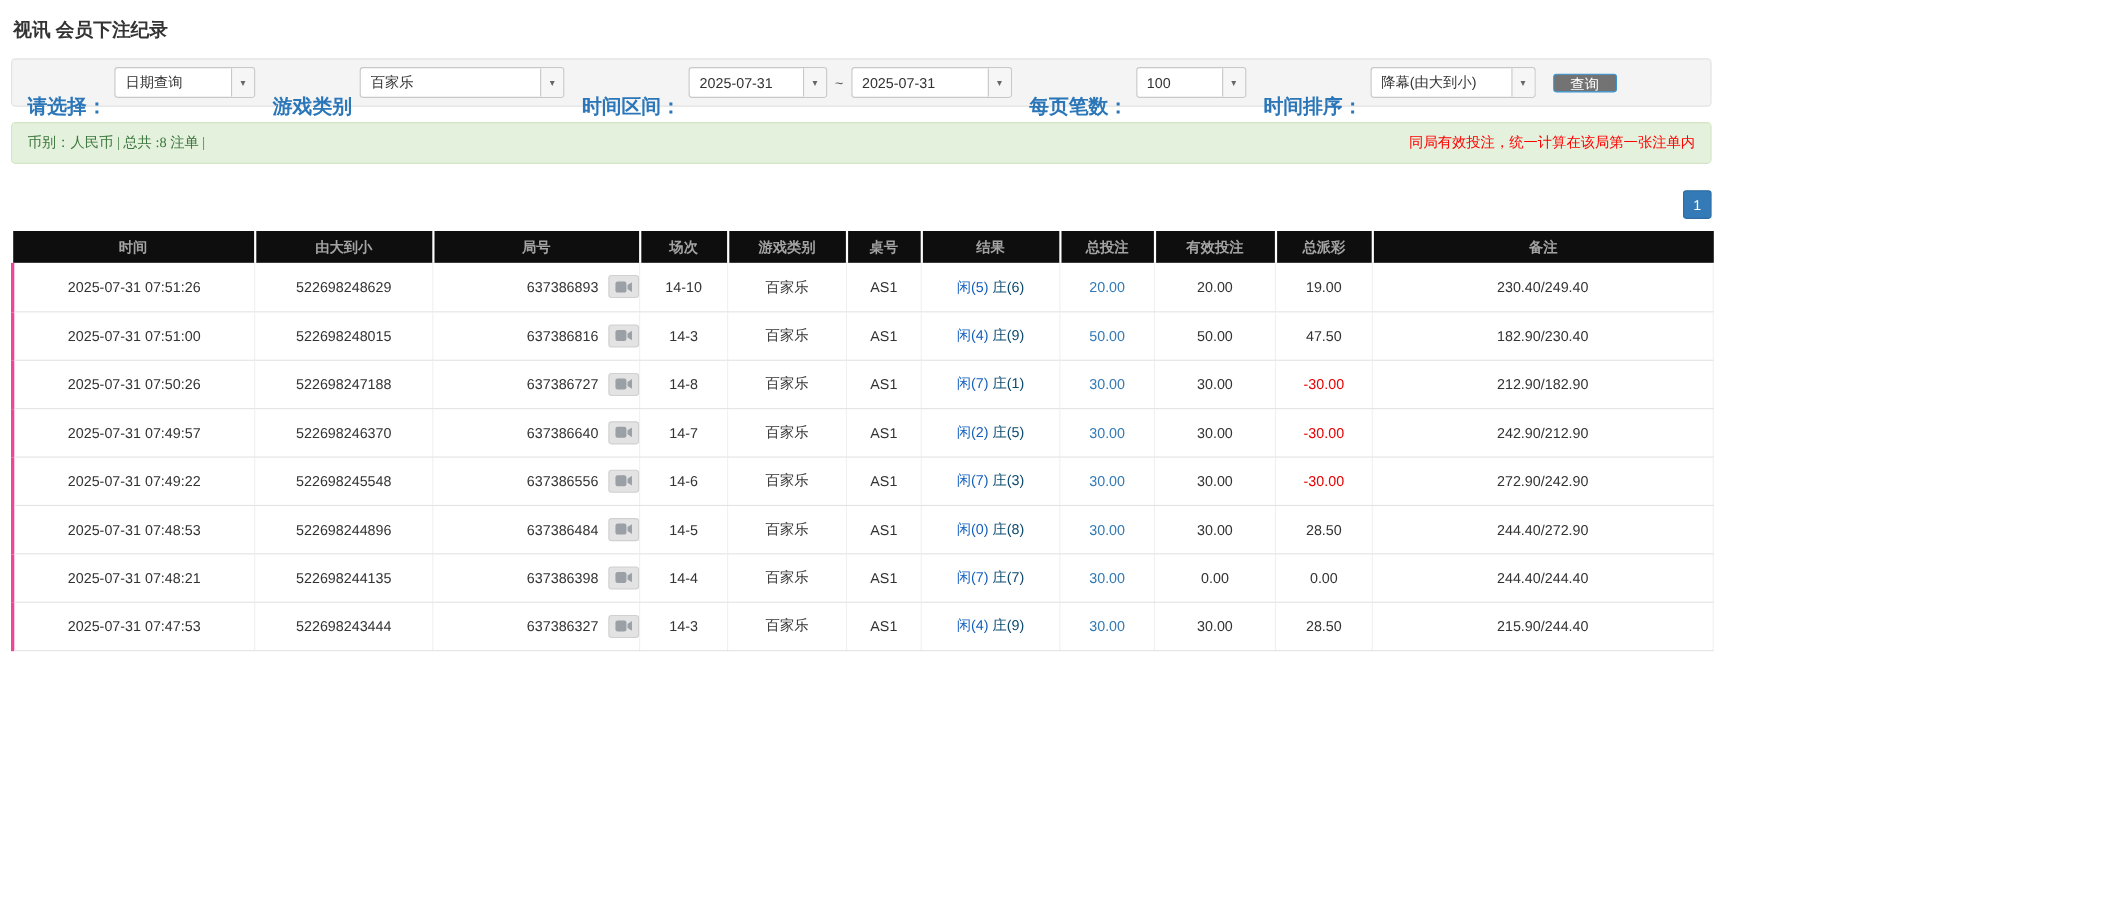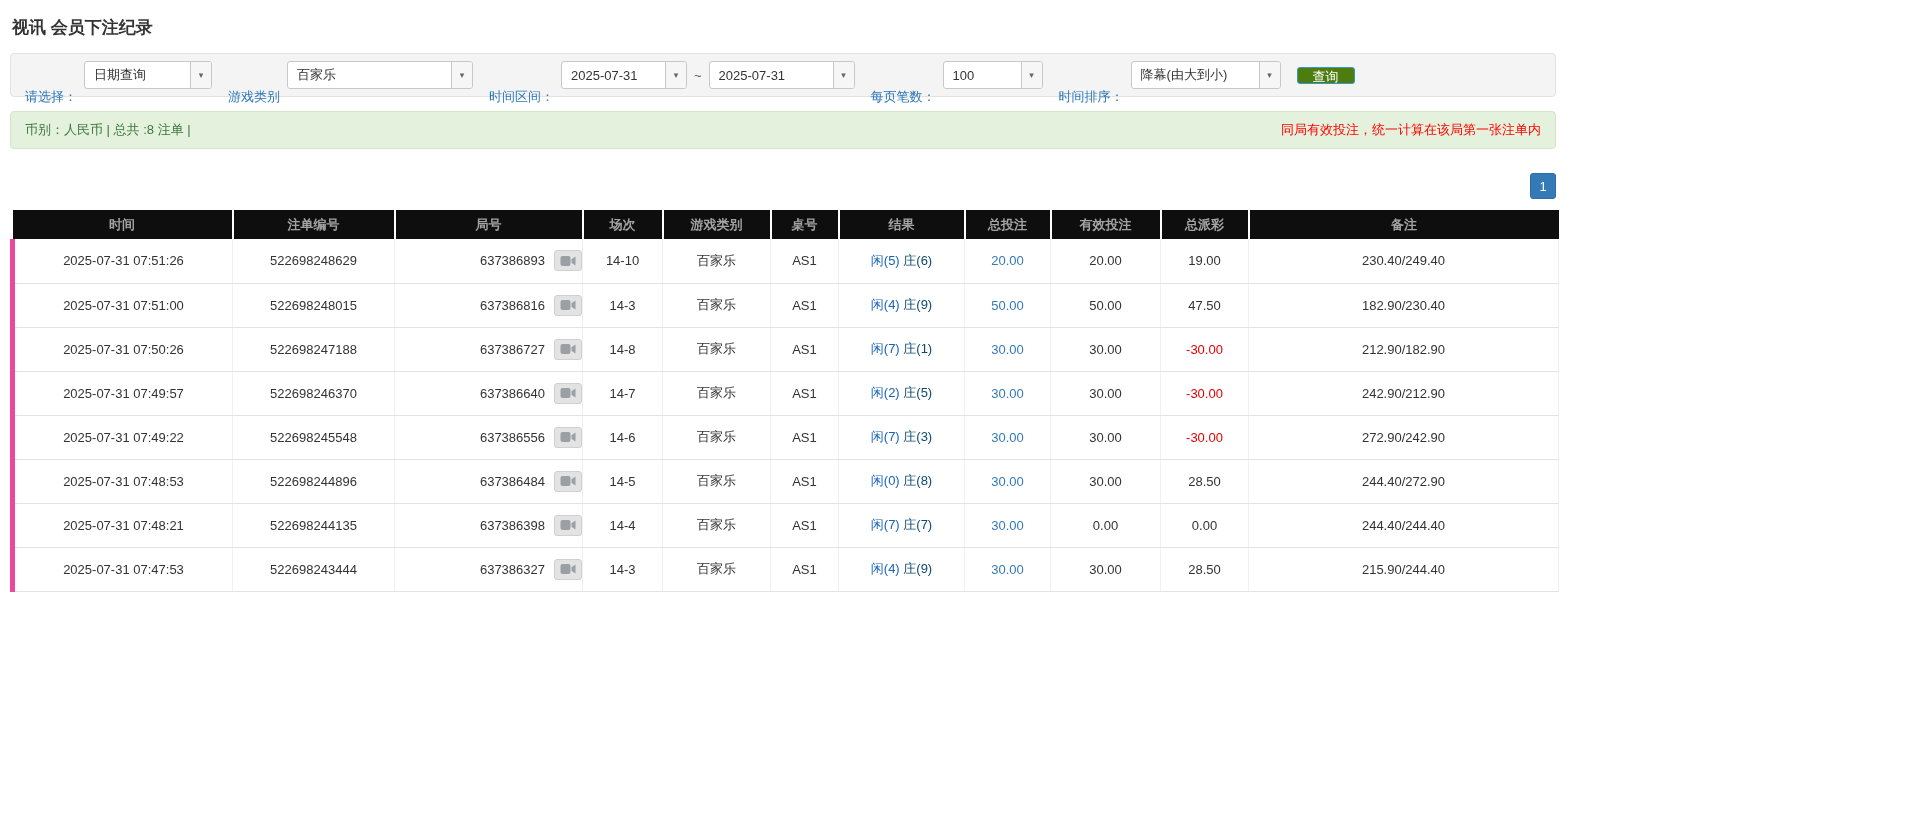--- a/index.html
+++ b/index.html
@@ -7,44 +7,44 @@
   body { font-family: "Liberation Sans", "DejaVu Sans", sans-serif; color: #333; font-size: 13px; }
   .container { padding: 12px 10px 0 10px; }
   .page-title { font-size: 17px; font-weight: 700; color: #333; margin: 4px 0 14px 2px; }
 
   
   .filter-bar {
     width: 1546px; height: 44px; background: #f4f4f4;
     border: 1px solid #e2e2e2; border-radius: 4px;
     display: flex; align-items: center; padding: 0 14px;
   }
-  .flabel { color: #2a76b8; font-weight: normal; font-size: 13px; white-space: nowrap; margin-right: 7px; margin-top: 44px; }
+  .flabel { color: #2a76b8; font-weight: bold; font-size: 18px; white-space: nowrap; margin-right: 7px; margin-top: 44px; }
   .flabel.spaced { margin-left: 16px; }
   .combo {
     display: flex; align-items: stretch; height: 28px; background: #fff;
     border: 1px solid #c8c8c8; border-radius: 3px; overflow: hidden;
   }
   .combo-value { display: flex; align-items: center; padding: 0 9px; font-size: 13px; color: #333; flex: 1; white-space: nowrap; text-align: right; }
   .combo-caret {
     width: 21px; display: flex; align-items: center; justify-content: center;
     border-left: 1px solid #c8c8c8; background: #f6f6f6; color: #666; font-size: 9px; cursor: pointer;
   }
   .tilde { margin: 0 7px; color: #555; }
   .search-btn {
     margin-left: 16px; height: 17px; padding: 0 15px;
-    background: #4d7c0f; border: 1px solid #3795d4; color: #fff;
+    background: #737373; border: 1px solid #3795d4; color: #fff;
     border-radius: 3px; font-size: 13px; cursor: pointer;
     font-family: Liberation Mono, monospace;
   }
 
   
   .summary-bar {
     width: 1546px; height: 38px; margin-top: 14px;
     background: #e4f1dc; border: 1px solid #d2e6c5; border-radius: 4px;
-    display: flex; align-items: center; justify-content: space-between; padding: 0 14px;
+    display: flex; align-items: center; justify-content: space-between; padding: 0 14px; font-family: Liberation Serif, serif;
   }
   .summary-left { color: #3c763d; font-size: 13px; }
   .summary-right { color: #ff0000; font-size: 13px; }
 
   
   .pagination { width: 1546px; display: flex; justify-content: flex-end; margin-top: 24px; margin-bottom: 11px; }
   .page-btn {
     min-width: 26px; height: 26px; background: #337ab7; border: 1px solid #2e6da4;
     color: #fff; border-radius: 3px; font-size: 13px; display: flex;
     align-items: center; justify-content: center; cursor: pointer; padding: 0 8px;
@@ -55,21 +55,21 @@
   table { border-collapse: collapse; width: 1546px; table-layout: fixed; }
   thead th {
     background: #0e0e0e; color: #a3a3a3; font-size: 13px; font-weight: bold;
     height: 29px; border-right: 2px solid #fff; text-align: center;
   }
   thead th:last-child { border-right: none; }
   tbody td {
     height: 44px; text-align: center; font-size: 13px; color: #333;
     background: #fff; border-bottom: 1px solid #e3e3e3; border-right: 1px solid #f0f0f0;
   }
-  tbody tr td:first-child { border-left: 5px solid #ec4899; }
+  tbody tr td:first-child { border-left: 3px solid #ec4899; }
   tfoot td {
     background: #9c9c9c; color: #fff; font-size: 13px; text-align: center;
     height: 31px; border-right: 2px solid #fff; border-top: 2px solid #fff;
   }
   tfoot td:last-child { border-right: none; }
 
   .blue-link { color: #337ab7; cursor: pointer; }
   .result-player { color: #1560bd; }
   .result-banker { color: #0c4a6e; }
   .neg { color: #e60000; }
@@ -145,21 +145,21 @@
         <col style="width:68px">
       <col style="width:126px">
         <col style="width:86px">
         <col style="width:110px">
       <col style="width:88px">
         <col style="width:310px">
     </colgroup>
     <thead>
       <tr id="header-row">
           <th>时间</th>
-          <th>注单编号</th>
+          <th>由大到小</th>
           <th>局号</th>
           <th>场次</th>
           <th>游戏类别</th>
           <th>桌号</th>
           <th>结果</th>
           <th>总投注</th>
           <th>有效投注</th>
           <th>总派彩</th>
           <th>备注</th>
         </tr>

